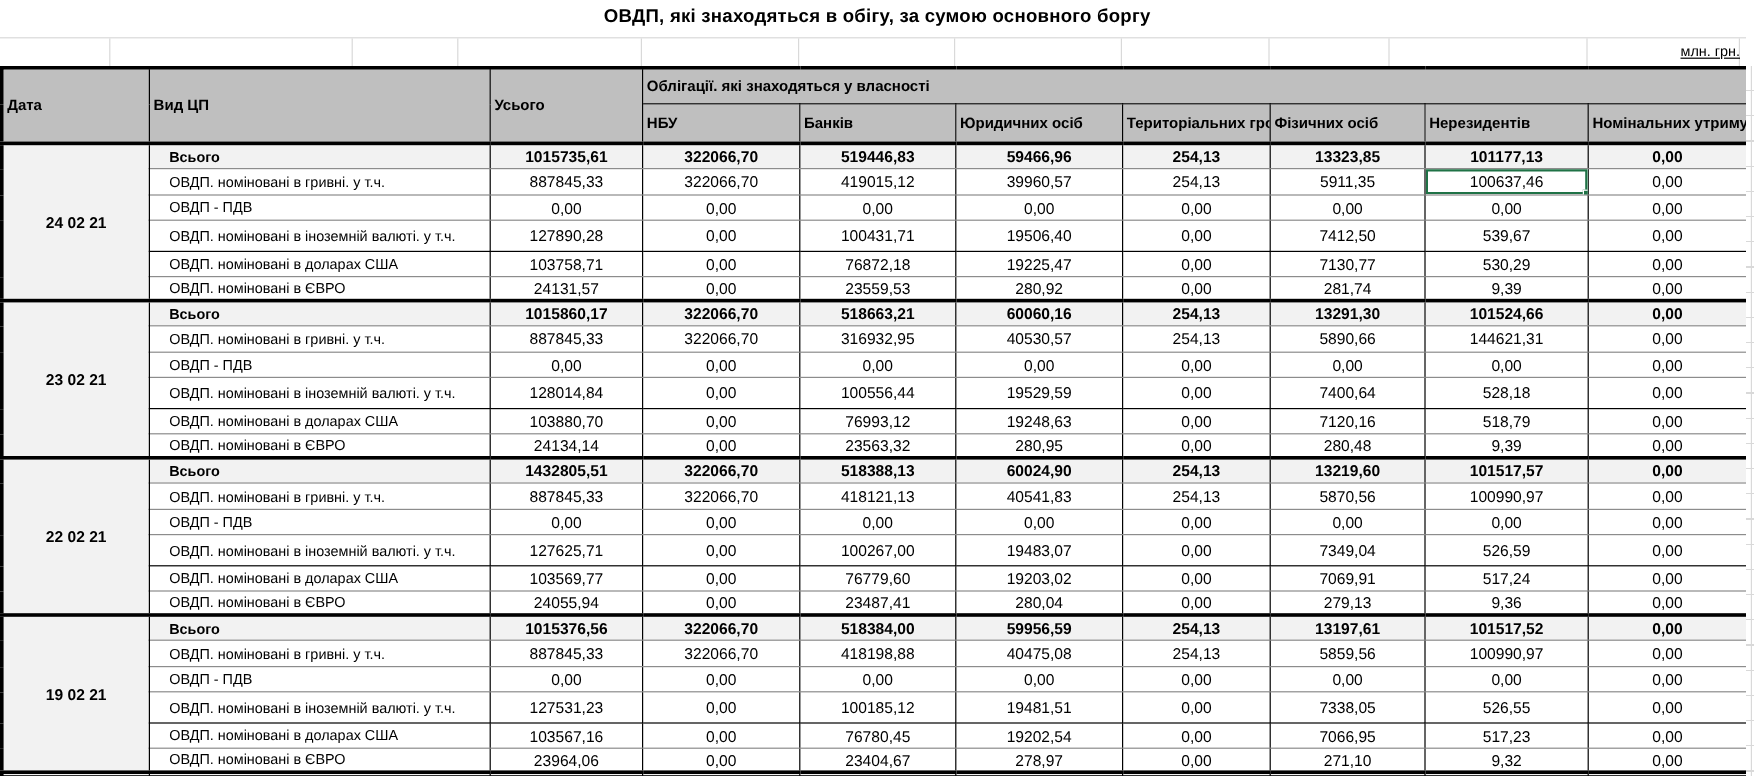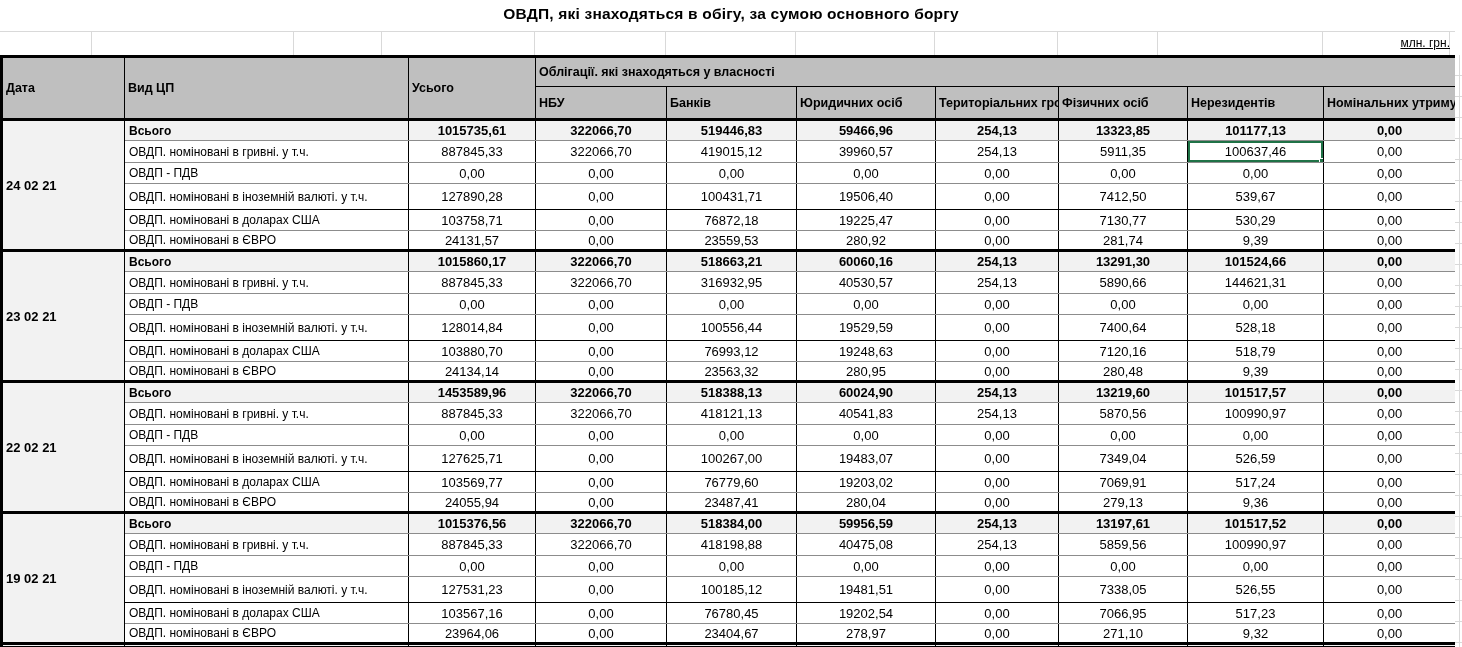--- a/index.html
+++ b/index.html
@@ -51,24 +51,24 @@
   thead tr.h2 th{border-bottom:3px solid var(--table_border);}
   thead th.span2{border-bottom:3px solid var(--table_border);}
   tbody td{
     border-left:1px solid var(--table_border);
     border-right:1px solid var(--table_border);
     border-top:1px solid var(--row_line);
     border-bottom:1px solid var(--row_line);
     font-size:13px;vertical-align:middle;background:#fff;
   }
   tbody td.date-cell{
-    text-align:left;font-size:13px;border-top:3px solid var(--table_border);
+    text-align:center;font-size:13px;border-top:3px solid var(--table_border);
     border-bottom:3px solid var(--table_border);
   }
-  tbody td.label-cell{text-align:left;font-size:12px;padding-left:4px;}
+  tbody td.label-cell{text-align:left;font-size:12px;padding-left:16px;}
   tbody td.value-cell{text-align:center;}
   tbody tr.total-row td{background:var(--total_row_bg);font-weight:bold;}
   tbody tr.block-start td{border-top:3px solid var(--table_border);}
   tbody tr.fx-row td{border-top:1px solid var(--table_border);border-bottom:1px solid var(--table_border);}
   tbody td.selected{
     position:relative;
     box-shadow:inset 0 0 0 2px var(--selection_border);
   }
   .fill-handle{
     position:absolute;right:-3px;bottom:-3px;width:7px;height:7px;
@@ -258,21 +258,21 @@
         <td class="value-cell">23563,32</td>
         <td class="value-cell">280,95</td>
         <td class="value-cell">0,00</td>
         <td class="value-cell">280,48</td>
         <td class="value-cell">9,39</td>
         <td class="value-cell">0,00</td>
       </tr>
       <tr class="total-row block-start" style="height: 21px;">
         <td rowspan="6" class="date-cell">22 02 21</td>
         <td class="label-cell">Всього</td>
-        <td class="value-cell">1453589,96</td>
+        <td class="value-cell">1432805,51</td>
         <td class="value-cell">322066,70</td>
         <td class="value-cell">518388,13</td>
         <td class="value-cell">60024,90</td>
         <td class="value-cell">254,13</td>
         <td class="value-cell">13219,60</td>
         <td class="value-cell">101517,57</td>
         <td class="value-cell">0,00</td>
       </tr>
       <tr style="height: 22px;">
         <td class="label-cell">ОВДП. номіновані в гривні. у т.ч.</td>

